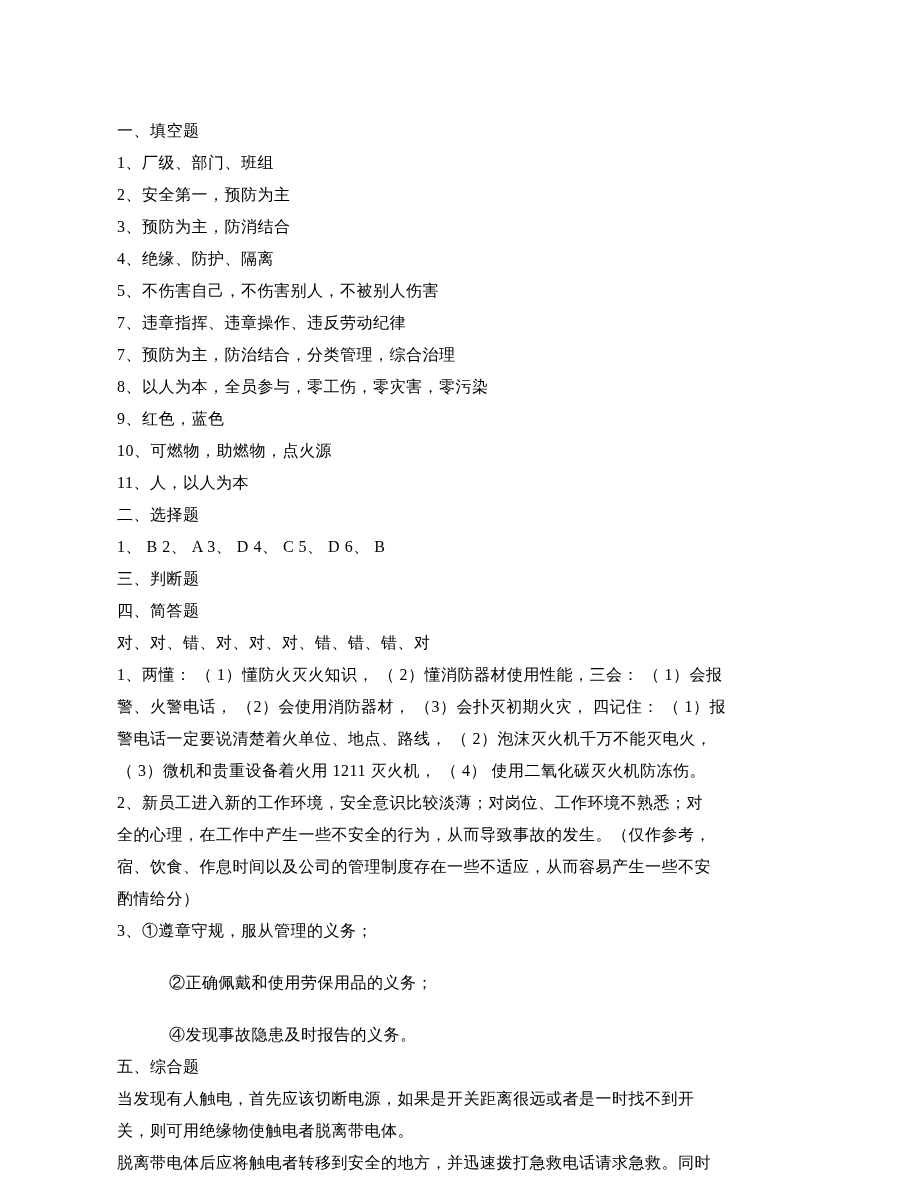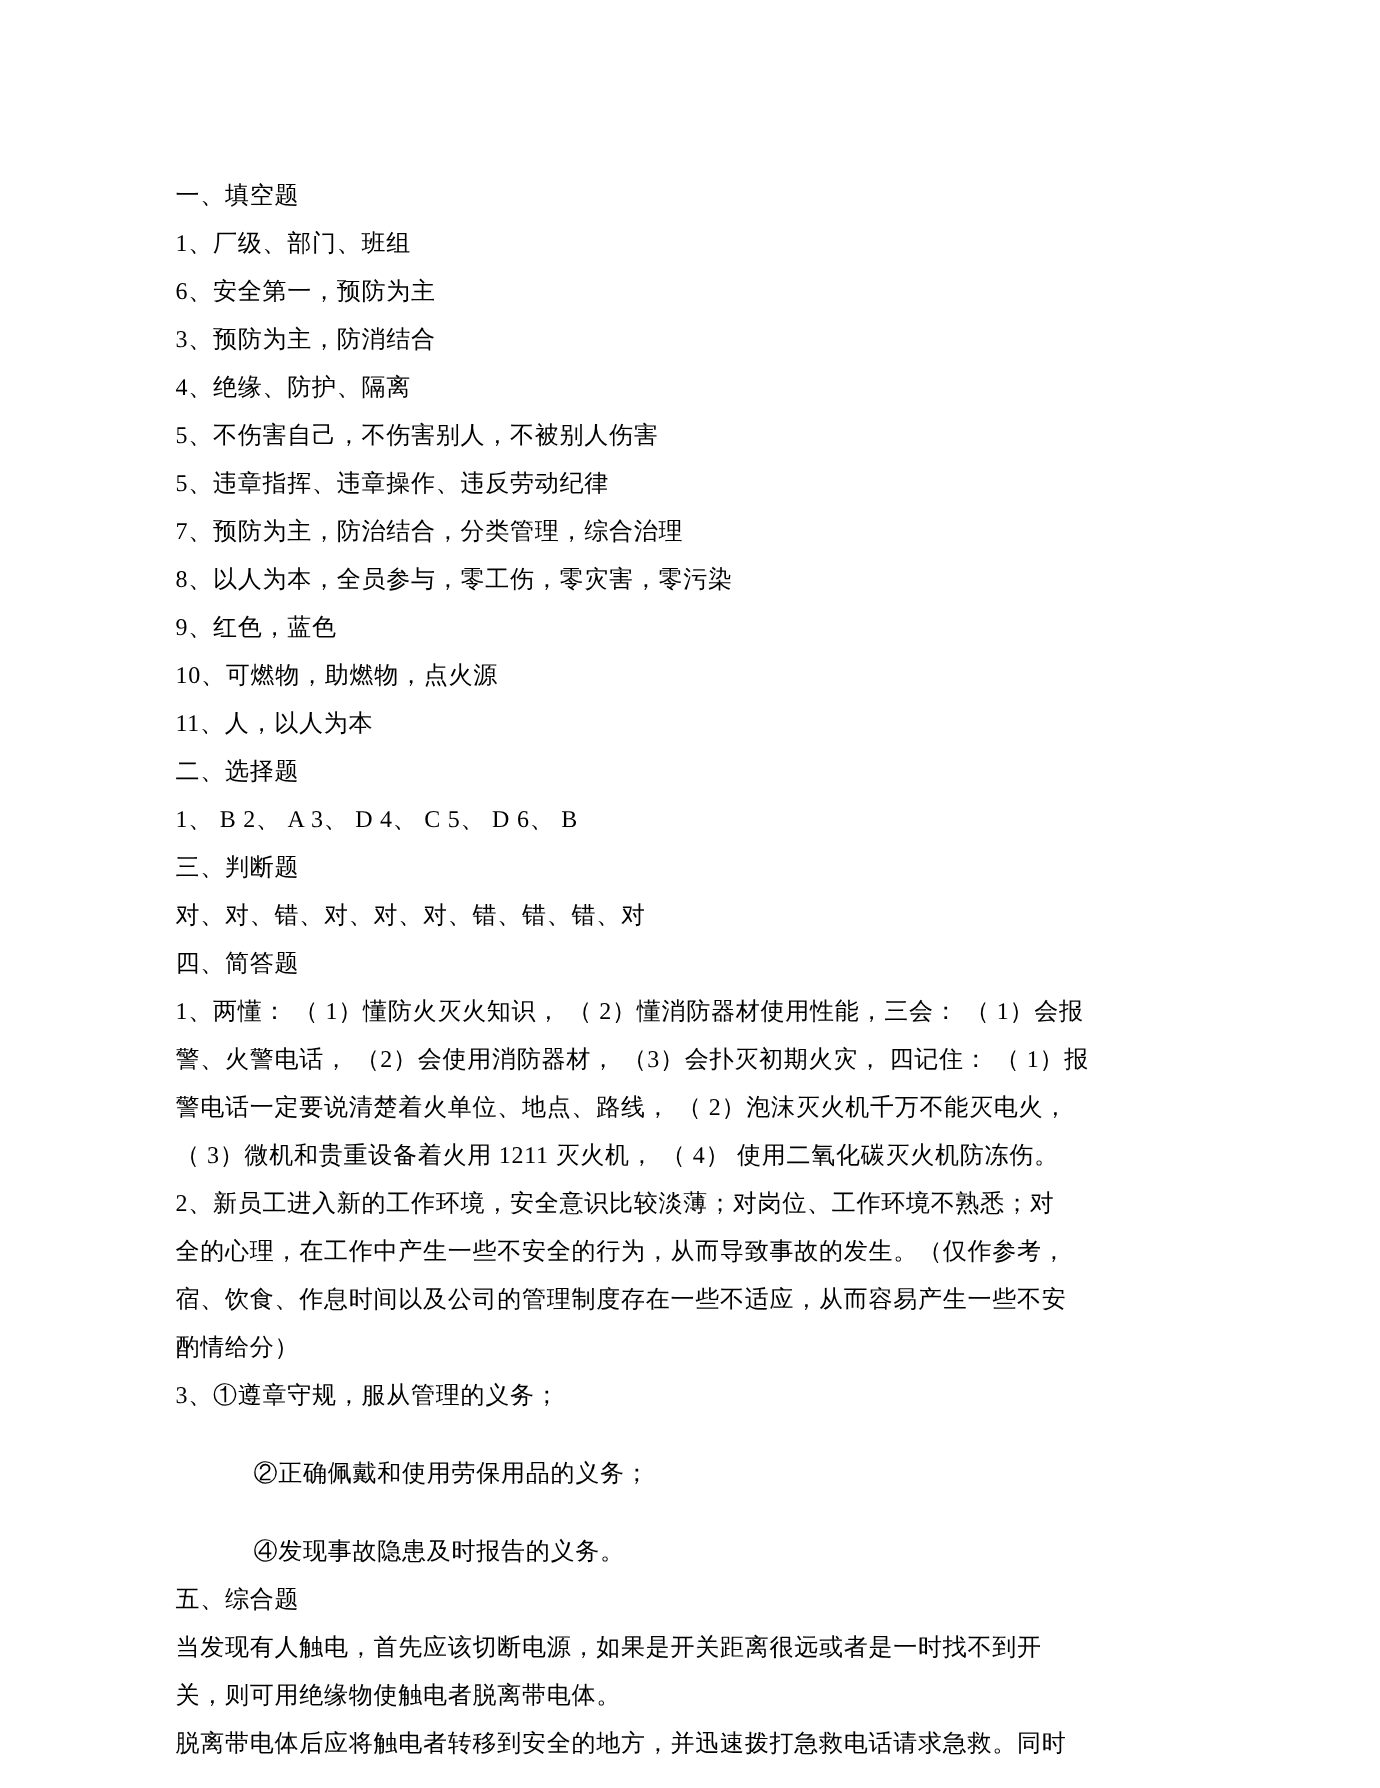--- a/index.html
+++ b/index.html
@@ -27,35 +27,35 @@
       padding-left: 52px;
       margin-top: 20px;
     }
   </style>
 </head>
 <body>
 
 <div class="content">
   <span class="line">一、填空题</span>
   <span class="line">1、厂级、部门、班组</span>
-  <span class="line">6、安全第一，预防为主</span>
+  <span class="line">2、安全第一，预防为主</span>
   <span class="line">3、预防为主，防消结合</span>
   <span class="line">4、绝缘、防护、隔离</span>
   <span class="line">5、不伤害自己，不伤害别人，不被别人伤害</span>
-  <span class="line">5、违章指挥、违章操作、违反劳动纪律</span>
+  <span class="line">7、违章指挥、违章操作、违反劳动纪律</span>
   <span class="line">7、预防为主，防治结合，分类管理，综合治理</span>
   <span class="line">8、以人为本，全员参与，零工伤，零灾害，零污染</span>
   <span class="line">9、红色，蓝色</span>
   <span class="line">10、可燃物，助燃物，点火源</span>
   <span class="line">11、人，以人为本</span>
   <span class="line">二、选择题</span>
   <span class="line">1、 B 2、 A 3、 D 4、 C 5、 D 6、 B</span>
   <span class="line">三、判断题</span>
+  <span class="line">四、简答题</span>
   <span class="line">对、对、错、对、对、对、错、错、错、对</span>
-  <span class="line">四、简答题</span>
   <span class="line">1、两懂： （ 1）懂防火灭火知识， （ 2）懂消防器材使用性能，三会： （ 1）会报</span>
   <span class="line">警、火警电话， （2）会使用消防器材， （3）会扑灭初期火灾， 四记住： （ 1）报</span>
   <span class="line">警电话一定要说清楚着火单位、地点、路线， （ 2）泡沫灭火机千万不能灭电火，</span>
   <span class="line">（ 3）微机和贵重设备着火用 1211 灭火机， （ 4） 使用二氧化碳灭火机防冻伤。</span>
   <span class="line">2、新员工进入新的工作环境，安全意识比较淡薄；对岗位、工作环境不熟悉；对</span>
   <span class="line">全的心理，在工作中产生一些不安全的行为，从而导致事故的发生。（仅作参考，</span>
   <span class="line">宿、饮食、作息时间以及公司的管理制度存在一些不适应，从而容易产生一些不安</span>
   <span class="line">酌情给分）</span>
   <span class="line">3、①遵章守规，服从管理的义务；</span>
   <span class="line indent">②正确佩戴和使用劳保用品的义务；</span>

